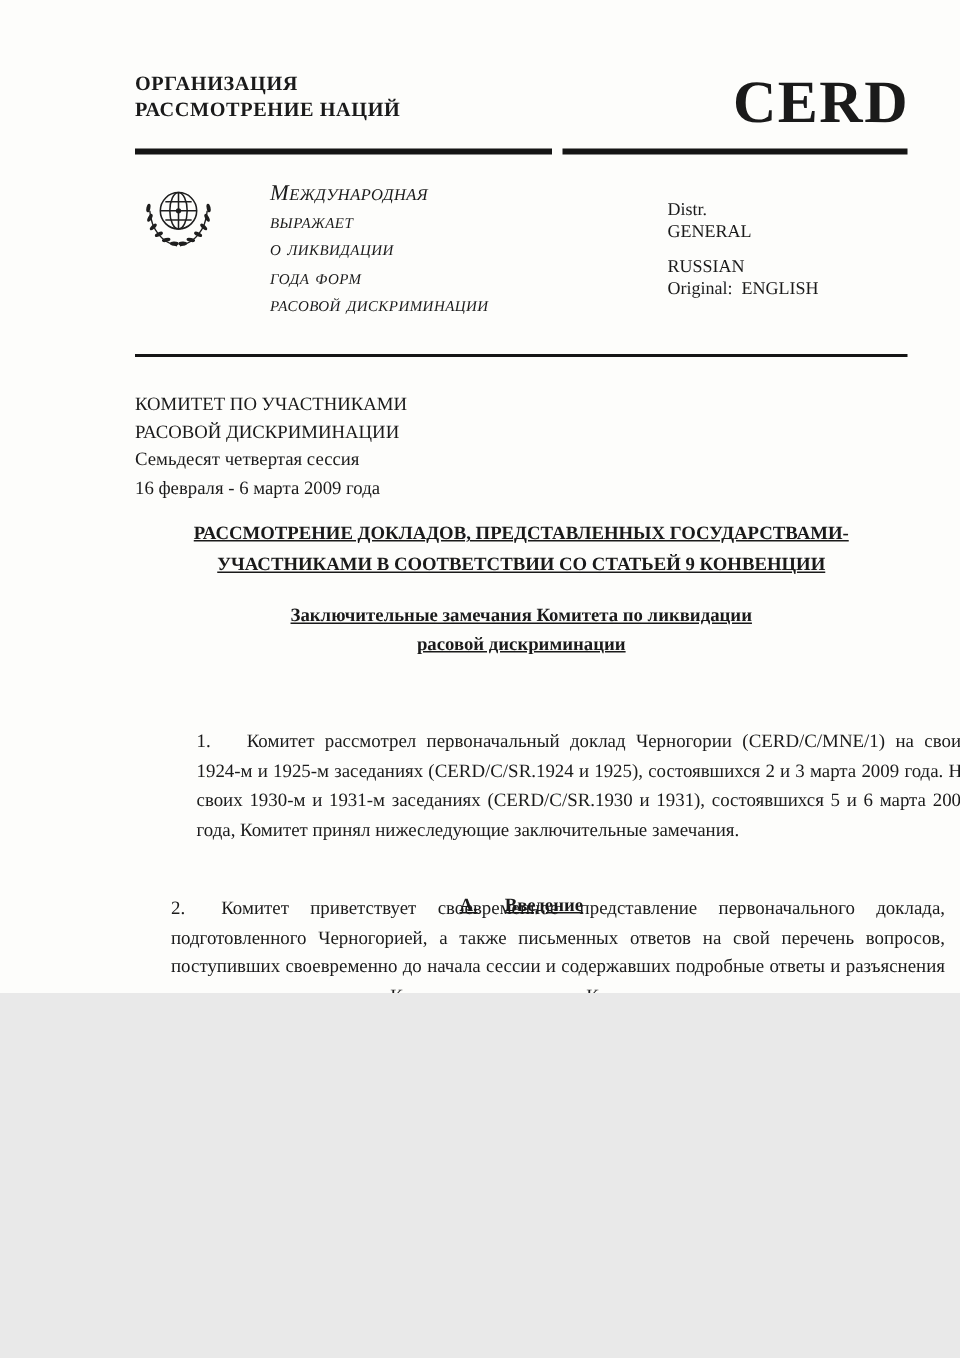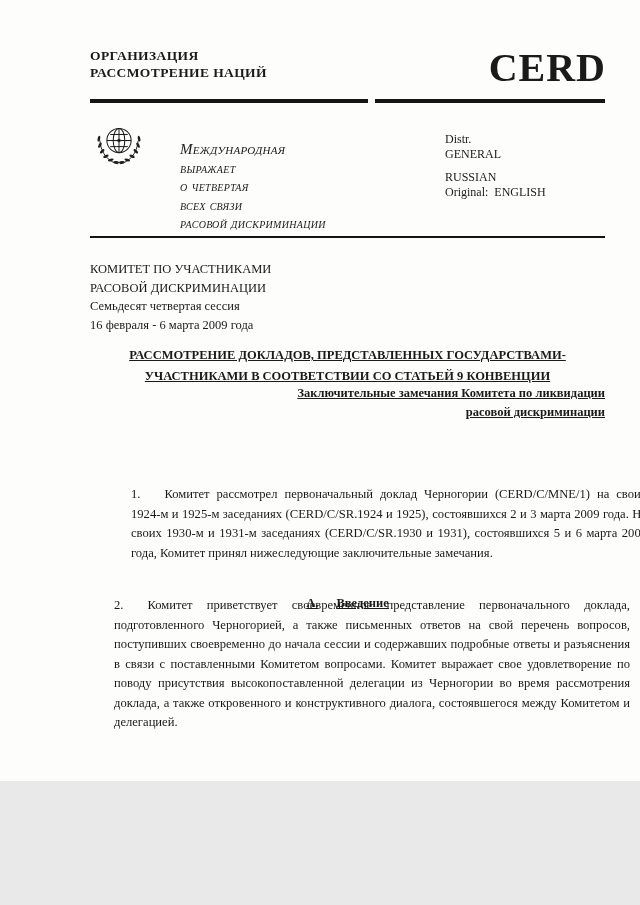--- a/index.html
+++ b/index.html
@@ -1,47 +1,47 @@
 <!DOCTYPE html>
 <html><head>
 <meta charset="utf-8">
 <style>
   * { margin:0; padding:0; box-sizing:border-box; }
   html,body { background:#e9e9e9; }
   .page {
-    position:relative; width:640px; height:781px; margin:0 auto;
+    position:relative; width:640px; height:662px; margin:0 auto;
     background:#fdfdfb; color:#1a1a1a;
     font-family:"Liberation Serif", serif;
     overflow:hidden;
   }
   .abs { position:absolute; }
 
   
   .org-name { left:90px; top:47px; font-weight:bold; font-size:13.5px; line-height:17px; letter-spacing:.4px; }
   .doc-code { right:34px; top:44px; font-size:40px; font-weight:bold; letter-spacing:1px; }
 
   .rule-thick { top:99px; height:4px; background:#151515; }
   .rule-thick.seg1 { left:90px; width:278px; }
   .rule-thick.seg2 { left:375px; width:230px; }
   .rule-thin { top:236px; left:90px; width:515px; height:2px; background:#151515; }
 
   
   .emblem { left:91px; top:119px; }
-  .convention { left:180px; top:140px; font-style:italic; font-variant:small-caps; font-size:14.5px; line-height:18.5px; letter-spacing:.3px; }
+  .convention { left:180px; top:120px; font-style:italic; font-variant:small-caps; font-size:14.5px; line-height:18.5px; letter-spacing:.3px; }
   .convention .first-line { font-size:15px; }
   .meta { left:445px; top:132px; font-size:12px; line-height:15px; }
   .meta .group { margin-bottom:8px; }
   .pre { white-space:pre; }
 
   
   .committee { left:90px; top:260px; font-size:12.5px; line-height:18.5px; }
 
   .center-block { left:90px; width:515px; text-align:center; font-weight:bold; font-size:12.5px;text-decoration:underline; }
   .main-title { top:345px; line-height:21px; }
-  .sub-title  { top:384px; line-height:19px;text-align:right; }
+  .sub-title  { top:401px; line-height:19px; }
   .country    { top:452px; }
 
   
   .para { left:90px; width:516px; font-size:12.6px; line-height:19.5px; text-align:justify; }
   .para1 { top:485px;margin-left:41px; }
   .para2 { top:596px;margin-left:24px; }
   .pnum { margin-right:24px; }
 
   .section-a { top:596px; }
   .section-a .label { margin-right:18px; }
@@ -90,22 +90,22 @@
         <ellipse rx="3.1" ry="1.4" transform="translate(44,38.8) rotate(26)"></ellipse>
         <ellipse rx="3.1" ry="1.4" transform="translate(38.8,42.8) rotate(12)"></ellipse>
         <ellipse rx="3.1" ry="1.4" transform="translate(33,45.4) rotate(-2)"></ellipse>
       </g>
     </svg>
   </div>
 
   <div class="abs convention">
     <div class="first-line">Международная</div>
     <div>выражает</div>
-    <div>о четвертая</div>
-    <div>всех связи</div>
+    <div>о ликвидации</div>
+    <div>года форм</div>
     <div>расовой дискриминации</div>
   </div>
 
   <div class="abs meta">
     <div class="group">
       <div>Distr.</div>
       <div>GENERAL</div>
     </div>
     <div class="group">
       <div>RUSSIAN</div>

